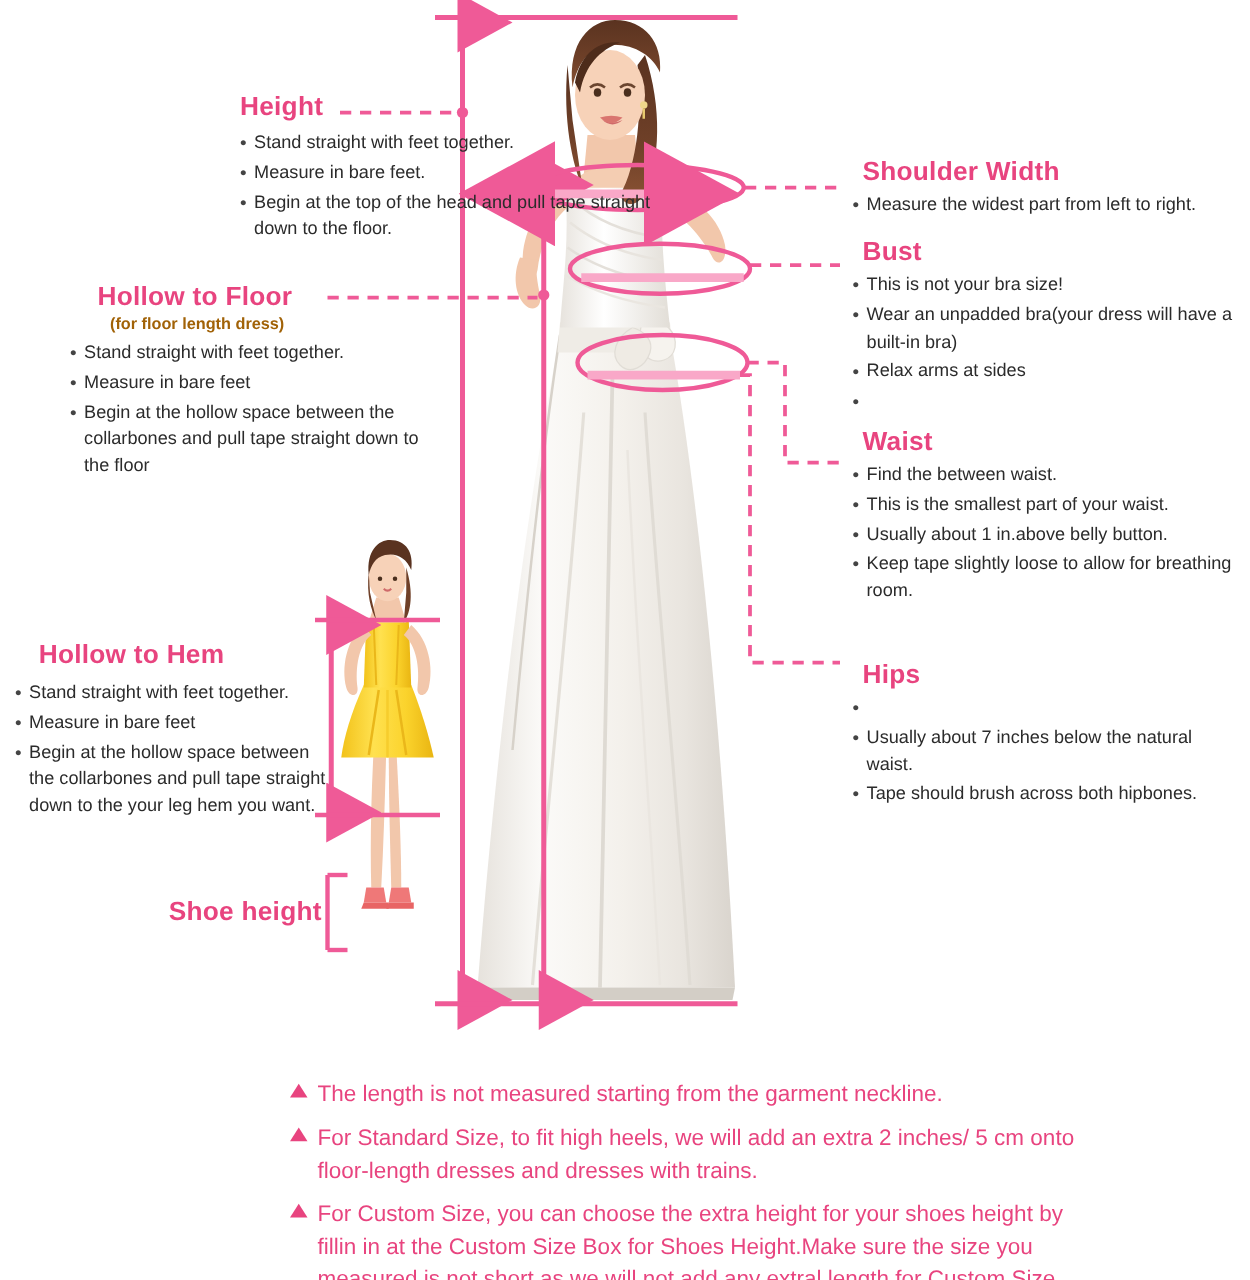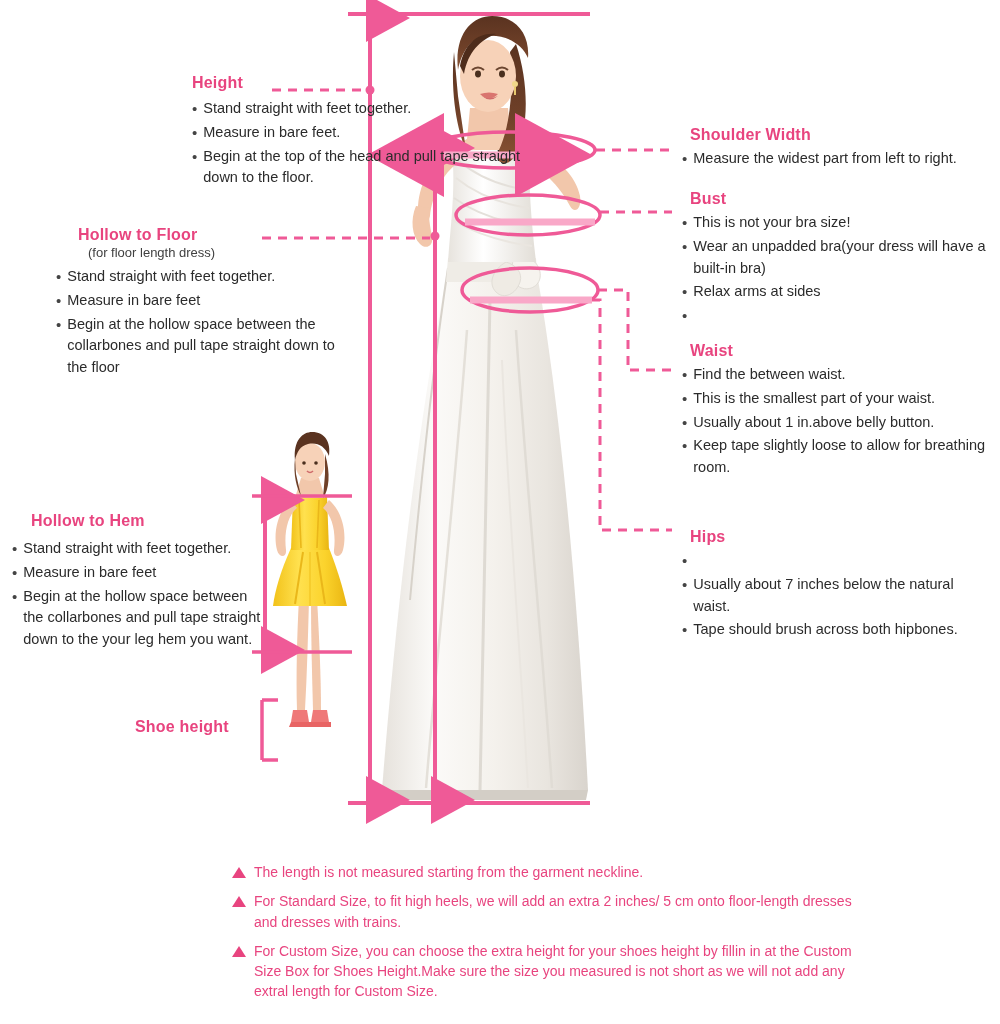--- a/index.html
+++ b/index.html
@@ -16,27 +16,27 @@
     height: 1024px;
     overflow: hidden;
     background: #ffffff;
   }
   .abs { position: absolute; }
 
   
   .heading {
     color: #e8447f;
     font-weight: bold;
-    font-size: 16px;
+    font-size: 21px;
     letter-spacing: .2px;
     white-space: nowrap;
   }
   .subheading {
-    color: #404040;
-    font-weight: normal;
+    color: #a16207;
+    font-weight: bold;
     font-size: 13px;
     white-space: nowrap;
   }
   .bullets {
     font-size: 14.5px;
     color: #2b2b2b;
     line-height: 1.5;
   }
   .bullets .row {
     display: flex;
@@ -51,21 +51,21 @@
     flex: 0 0 auto;
   }
   .bullets .txt { display: block; }
   .pink-em { color: #e8447f; }
 
   
   .note {
     display: flex;
     align-items: flex-start;
     color: #e8447f;
-    font-size: 14px;
+    font-size: 18px;
     line-height: 1.45;
     margin-bottom: 9px;
   }
   .note .tri {
     flex: 0 0 auto;
     width: 0; height: 0;
     border-left: 7px solid transparent;
     border-right: 7px solid transparent;
     border-bottom: 11px solid #e8447f;
     margin: 5px 8px 0 0;

